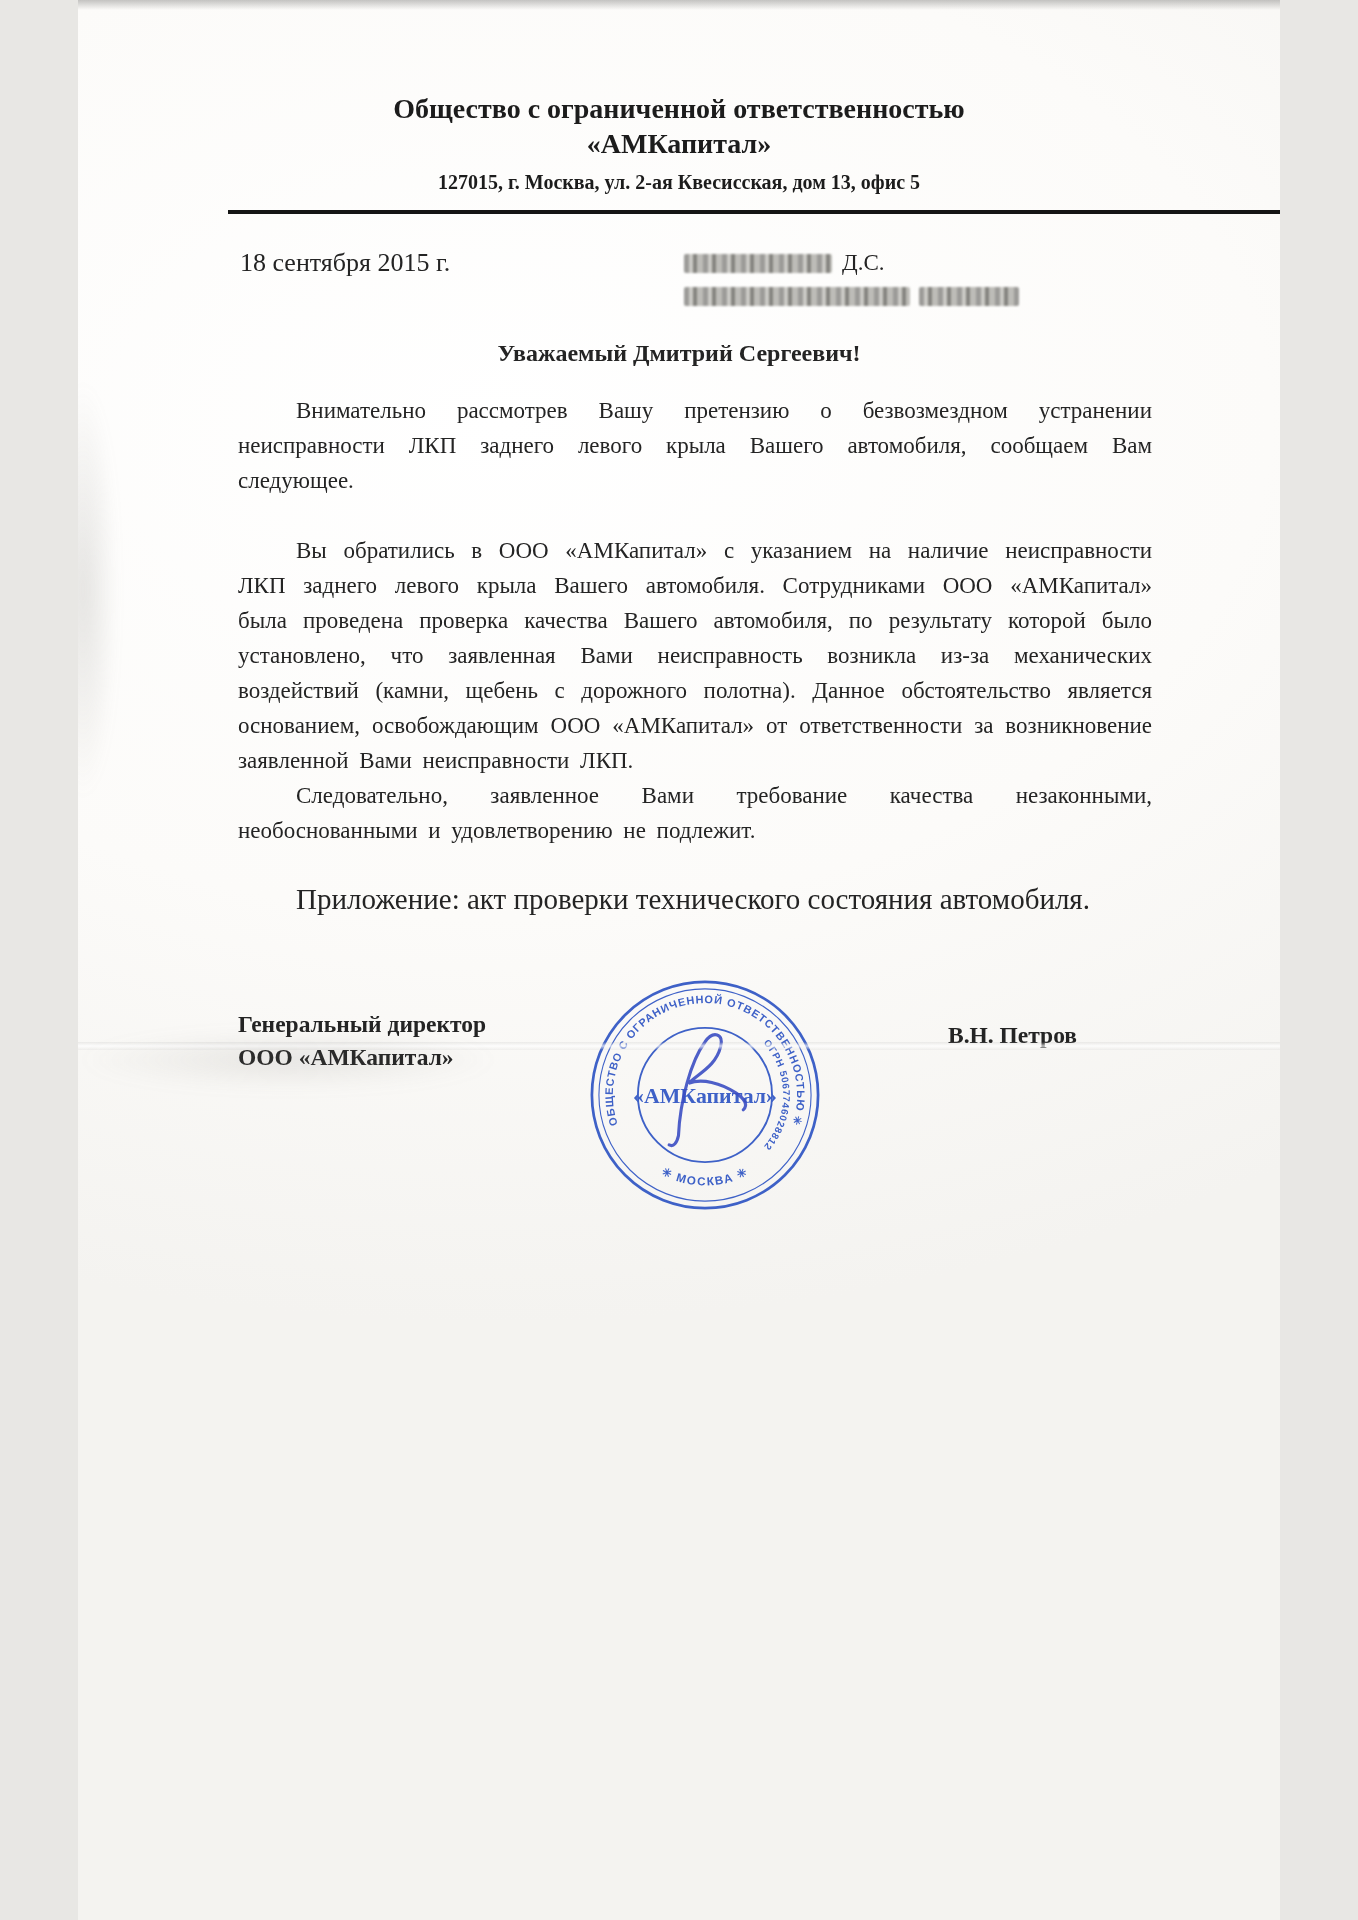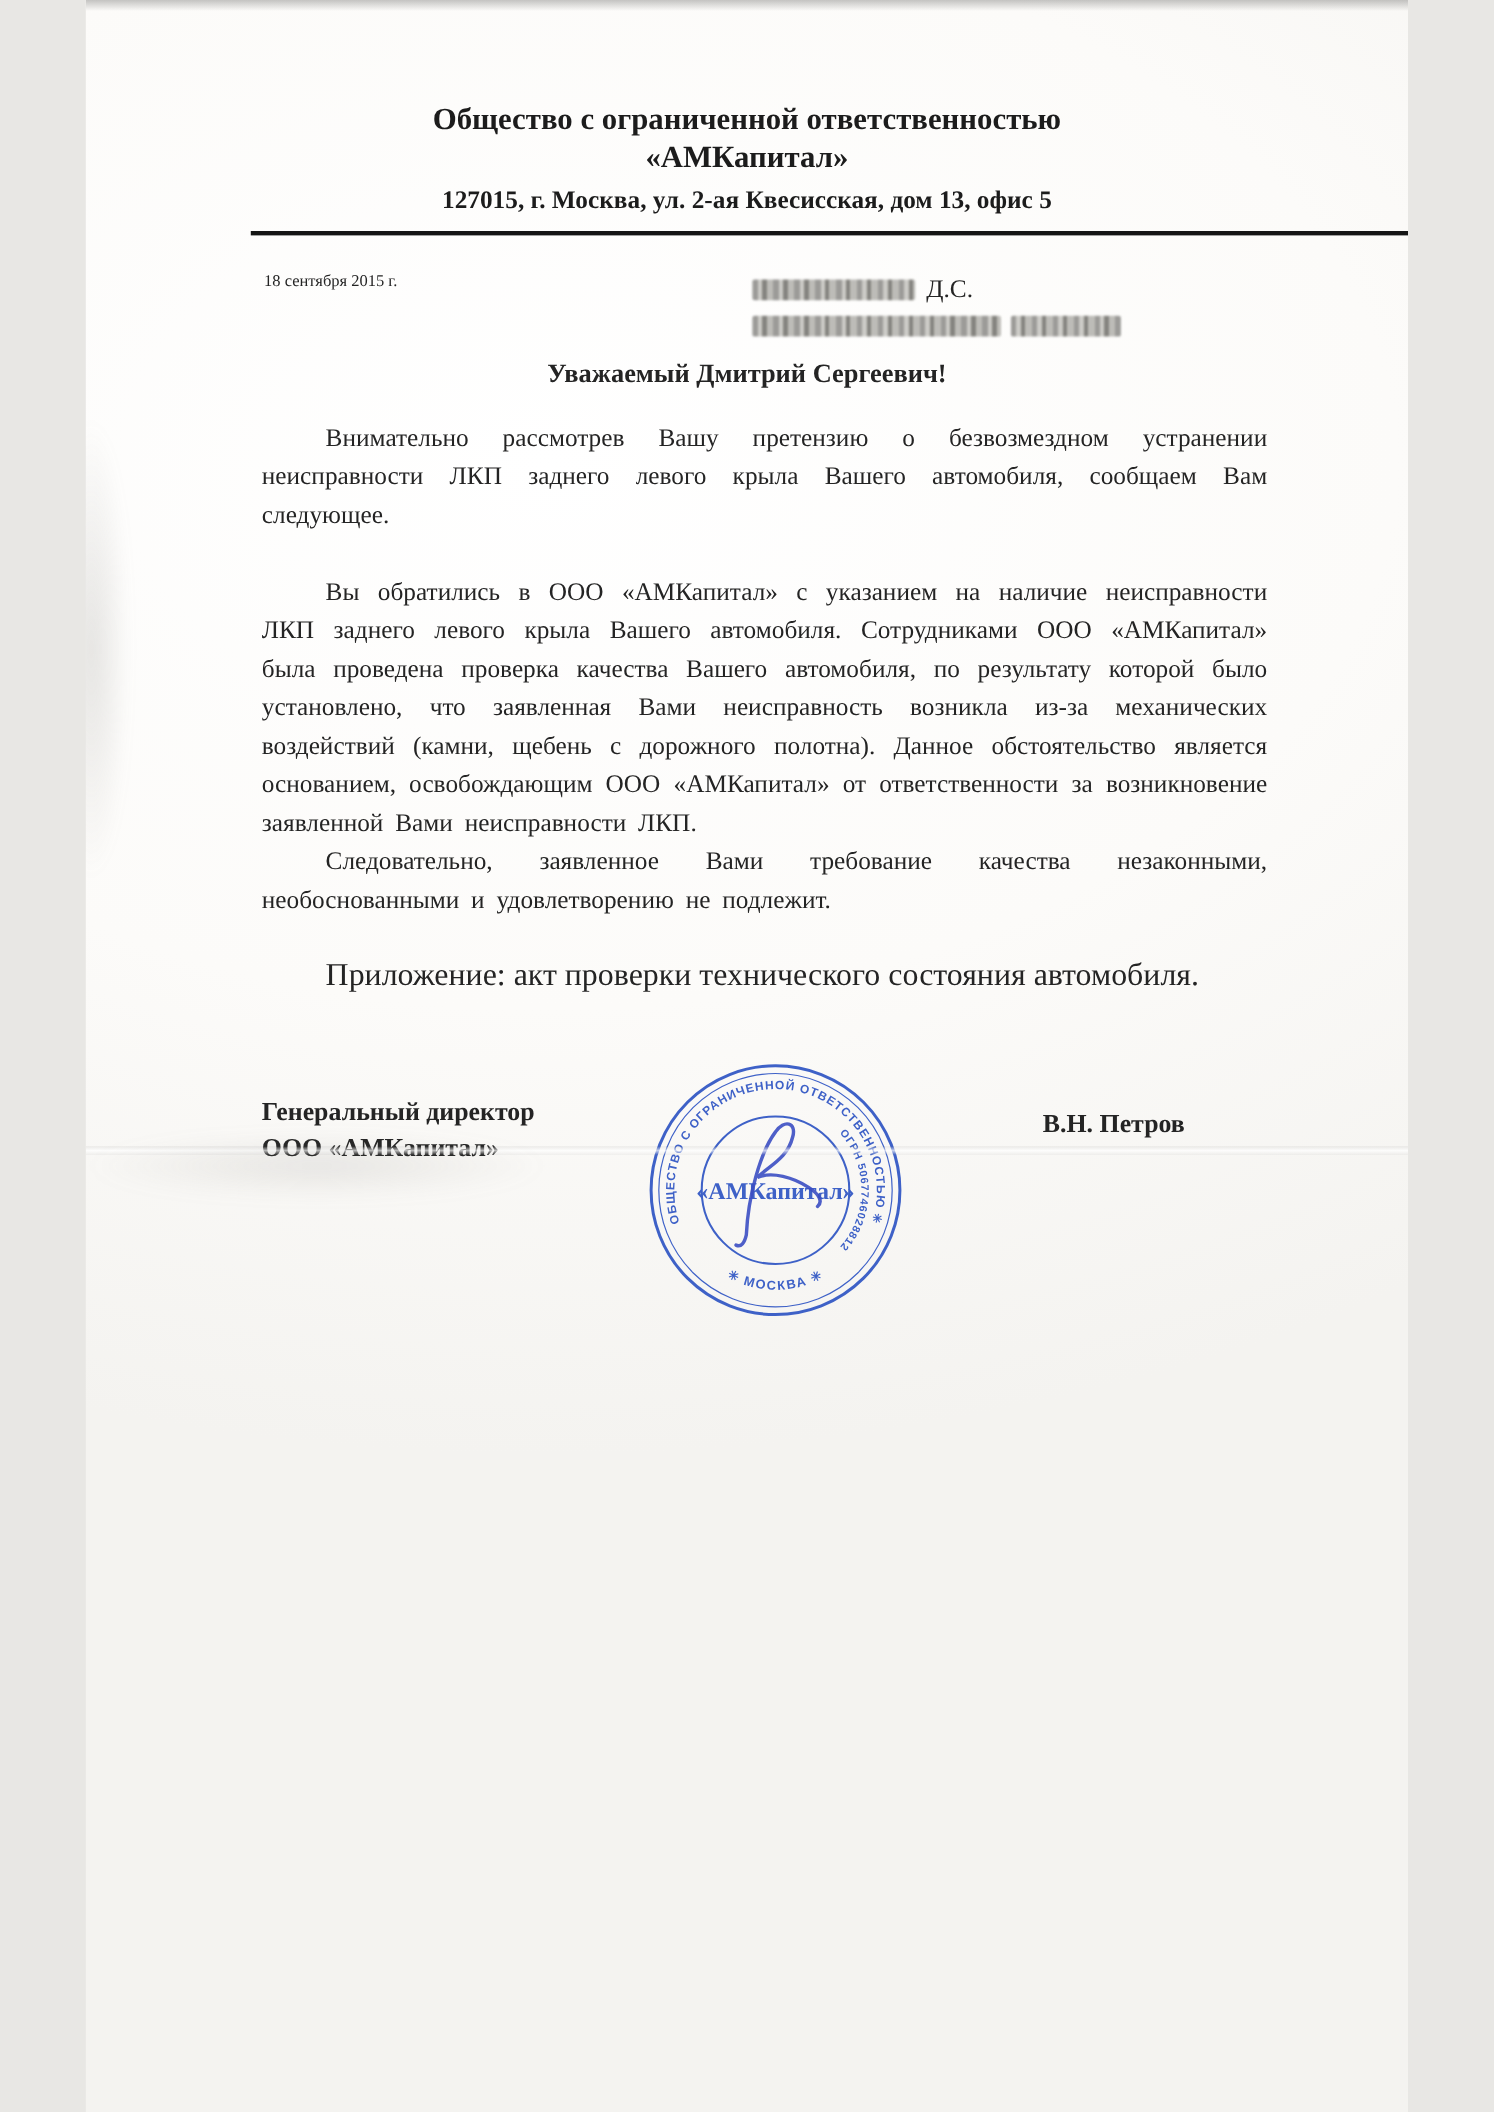--- a/index.html
+++ b/index.html
@@ -22,24 +22,24 @@
   .smudge-left{position:absolute;top:380px;left:-30px;width:70px;height:420px;
     background:radial-gradient(closest-side,rgba(120,118,112,.18),rgba(120,118,112,0));
     filter:blur(6px);pointer-events:none;}
   .smudge-bottom{position:absolute;top:1030px;left:0;width:420px;height:60px;
     background:radial-gradient(closest-side,rgba(120,118,112,.14),rgba(120,118,112,0));
     filter:blur(8px);pointer-events:none;}
 
   header{padding-top:92px;text-align:center;font-weight:bold;color:#1c1c1c;}
   .org-type{font-size:28px;line-height:34px;}
   .org-name{font-size:28px;line-height:36px;}
-  .org-address{font-size:23px;line-height:32px;margin-top:4px;}
+  .org-address{font-size:20px;line-height:32px;margin-top:4px;}
   .rule{margin-left:150px;width:1082px;height:4px;background:#151515;margin-top:12px;}
 
-  .date{margin:34px 0 0 162px;font-size:15px;}
+  .date{margin:34px 0 0 162px;font-size:26px;}
 
   .recipient{position:absolute;left:606px;top:250px;font-size:23px;}
   .recipient .row{display:flex;align-items:center;height:26px;}
   .recipient .row + .row{margin-top:7px;}
   .redact{display:inline-block;height:19px;border-radius:2px;opacity:.88;
     background:repeating-linear-gradient(90deg,#8f8e8b 0 5px,#c6c5c0 5px 9px,#75746f 9px 13px,#b5b4af 13px 19px);
     filter:blur(1.1px);}
   .redact.r-name{width:148px;margin-right:10px;}
   .redact.r-a1{width:226px;margin-right:9px;}
   .redact.r-a2{width:100px;}

